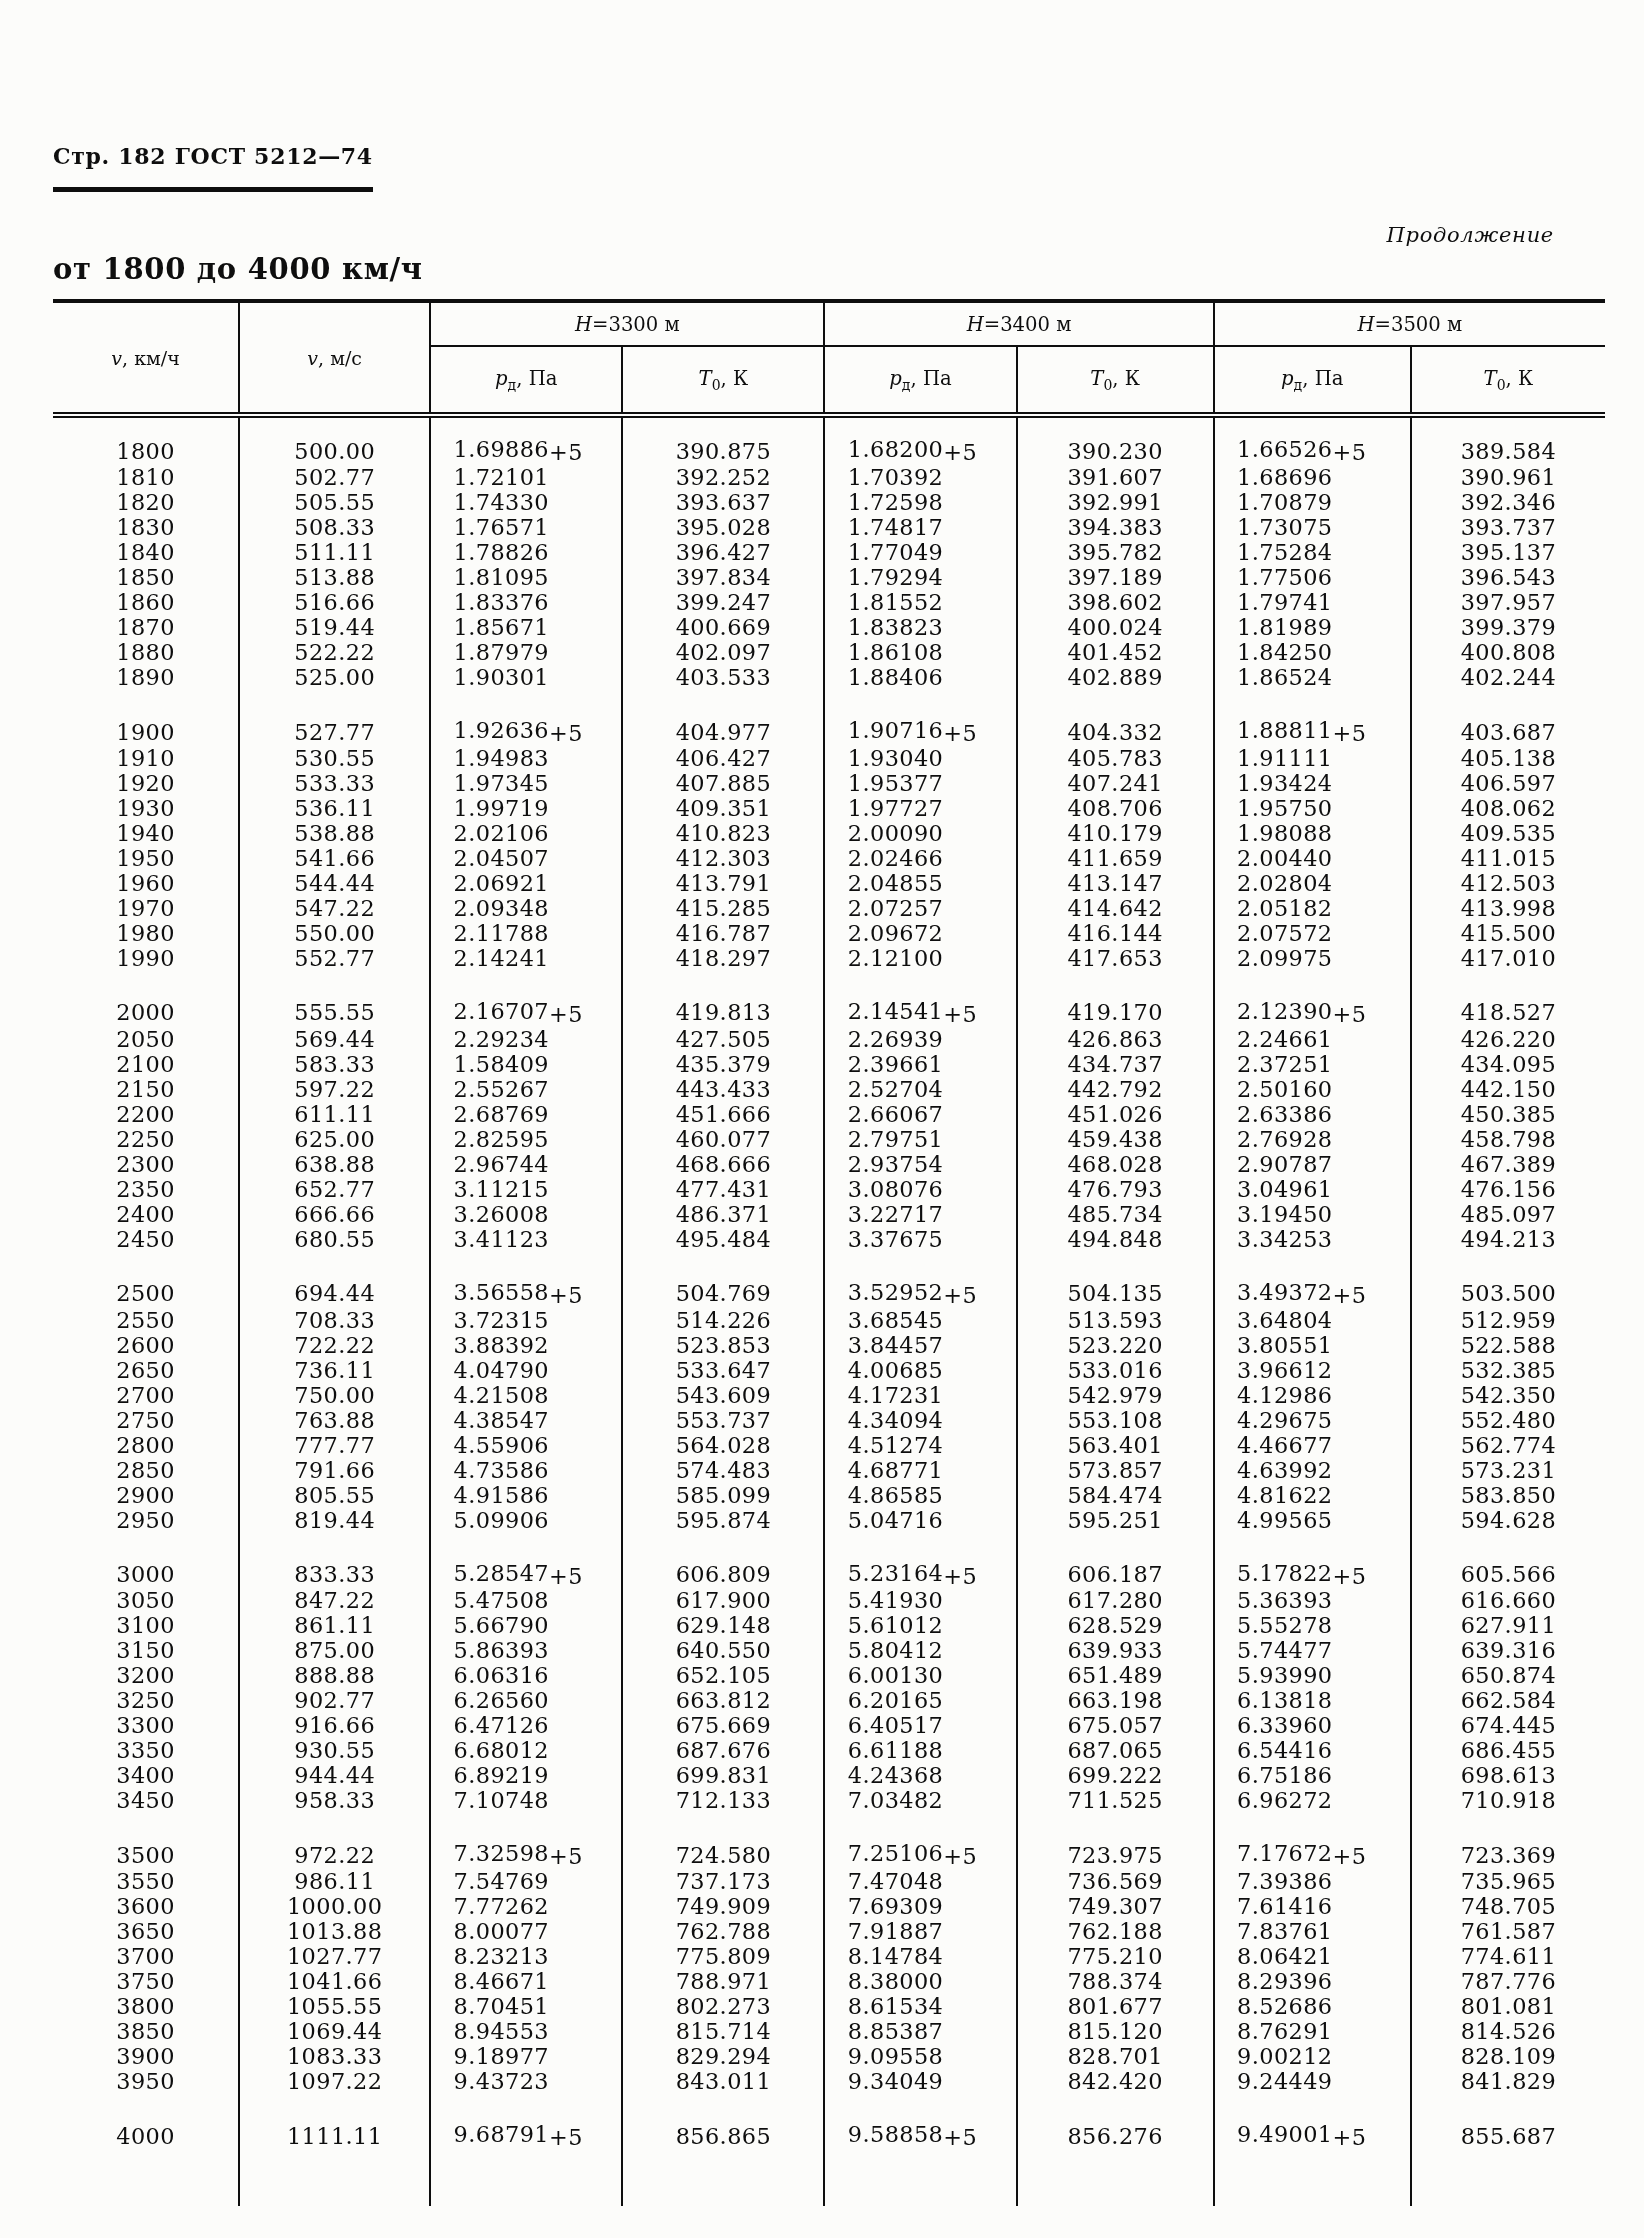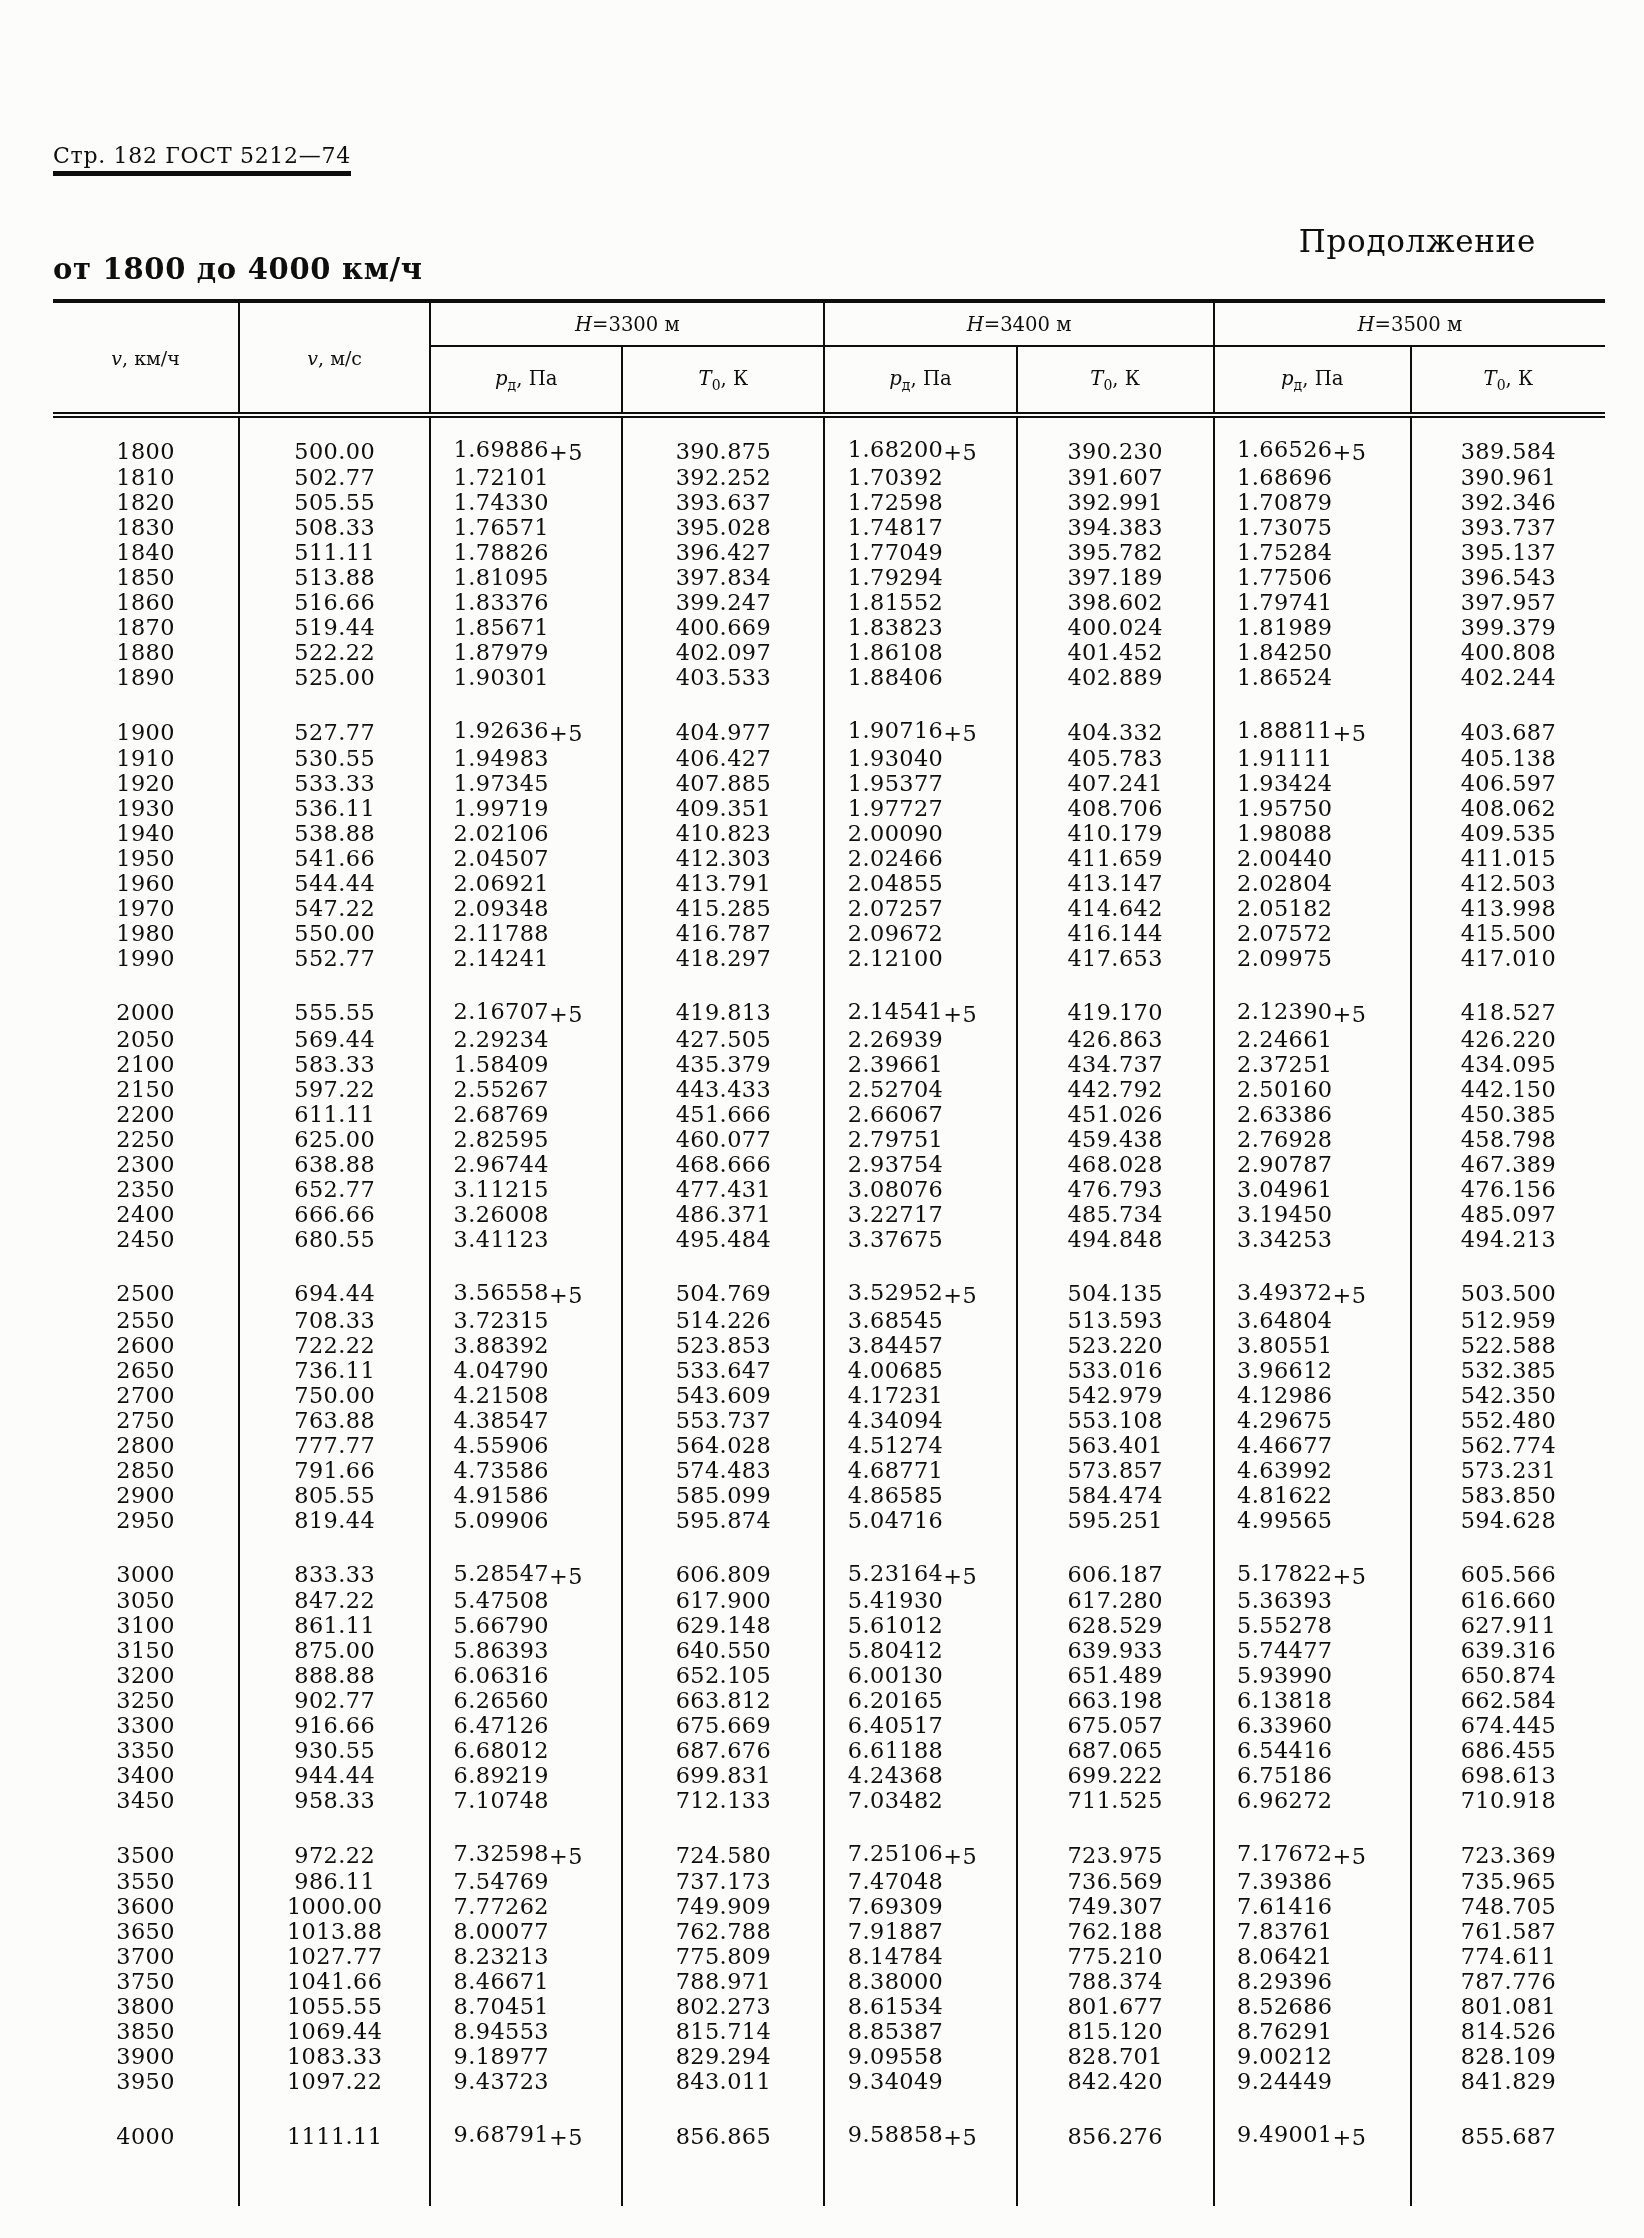--- a/index.html
+++ b/index.html
@@ -7,27 +7,27 @@
     position:relative;
     width:1645px;height:2239px;
     margin:0 auto;
     background:#fcfcfa;
     color:#0e0e0e;
     font-family:"DejaVu Serif", serif;
     overflow:hidden;
   }
   .doc-title{
     position:absolute;left:53px;top:143px;
-    font-size:22px;font-weight:normal;letter-spacing:0.7px;
-    padding-bottom:3px;border-bottom:5.6px solid #0e0e0e;
+    font-size:22px;font-weight:bold;letter-spacing:0.7px;
+    padding-bottom:18px;border-bottom:5.6px solid #0e0e0e;
     white-space:nowrap;
   }
   .continuation{
-    position:absolute;right:109px;top:223px;
-    font-size:31px;letter-spacing:0.7px;
+    position:absolute;right:91px;top:223px;
+    font-size:21px;font-style:italic;letter-spacing:0.7px;
   }
   .range-title{
     position:absolute;left:53px;top:252px;
     font-size:29px;font-weight:bold;letter-spacing:0.7px;
     white-space:nowrap;
   }
   table.data{
     position:absolute;left:53px;top:299px;
     width:1552px;border-collapse:collapse;table-layout:fixed;
     border-top:4.9px solid #0e0e0e;

